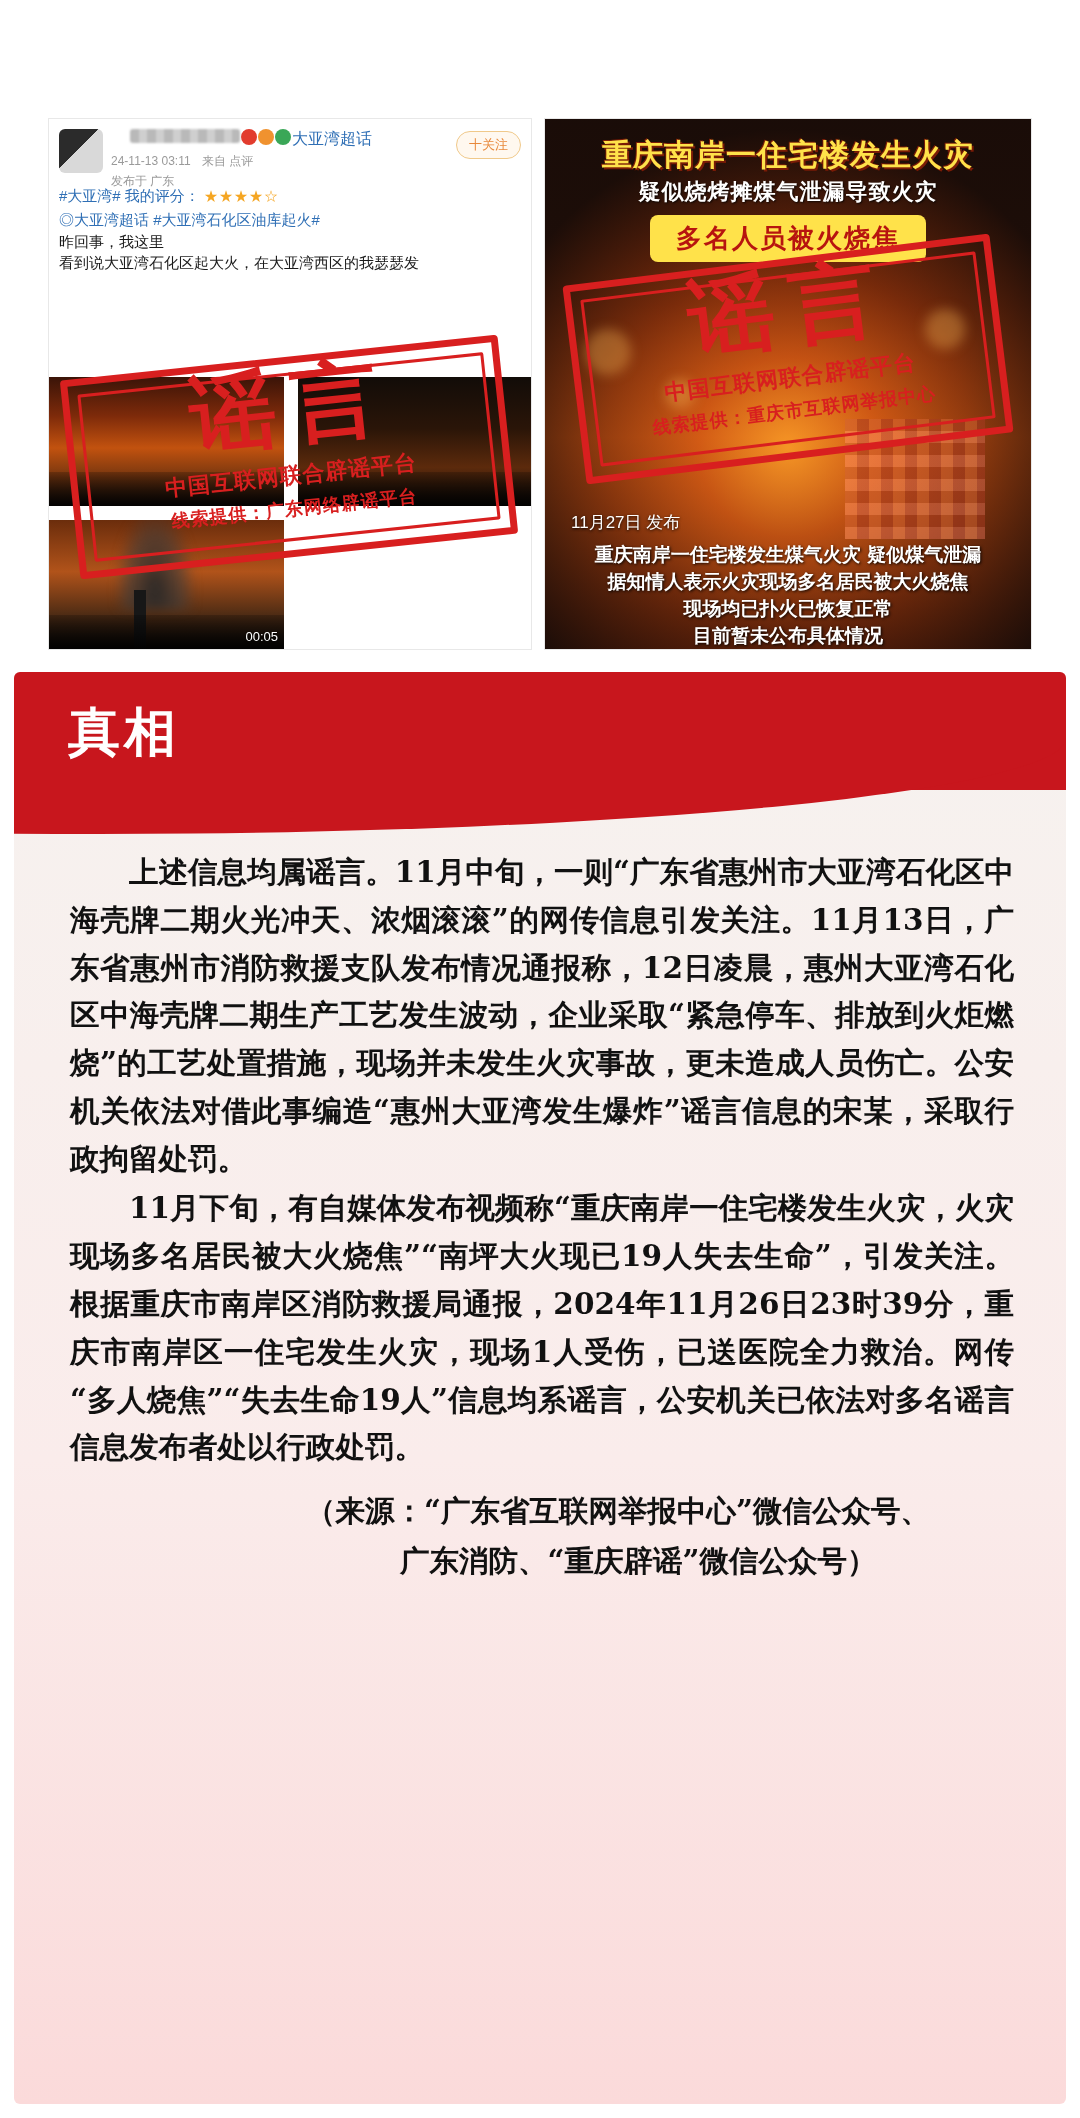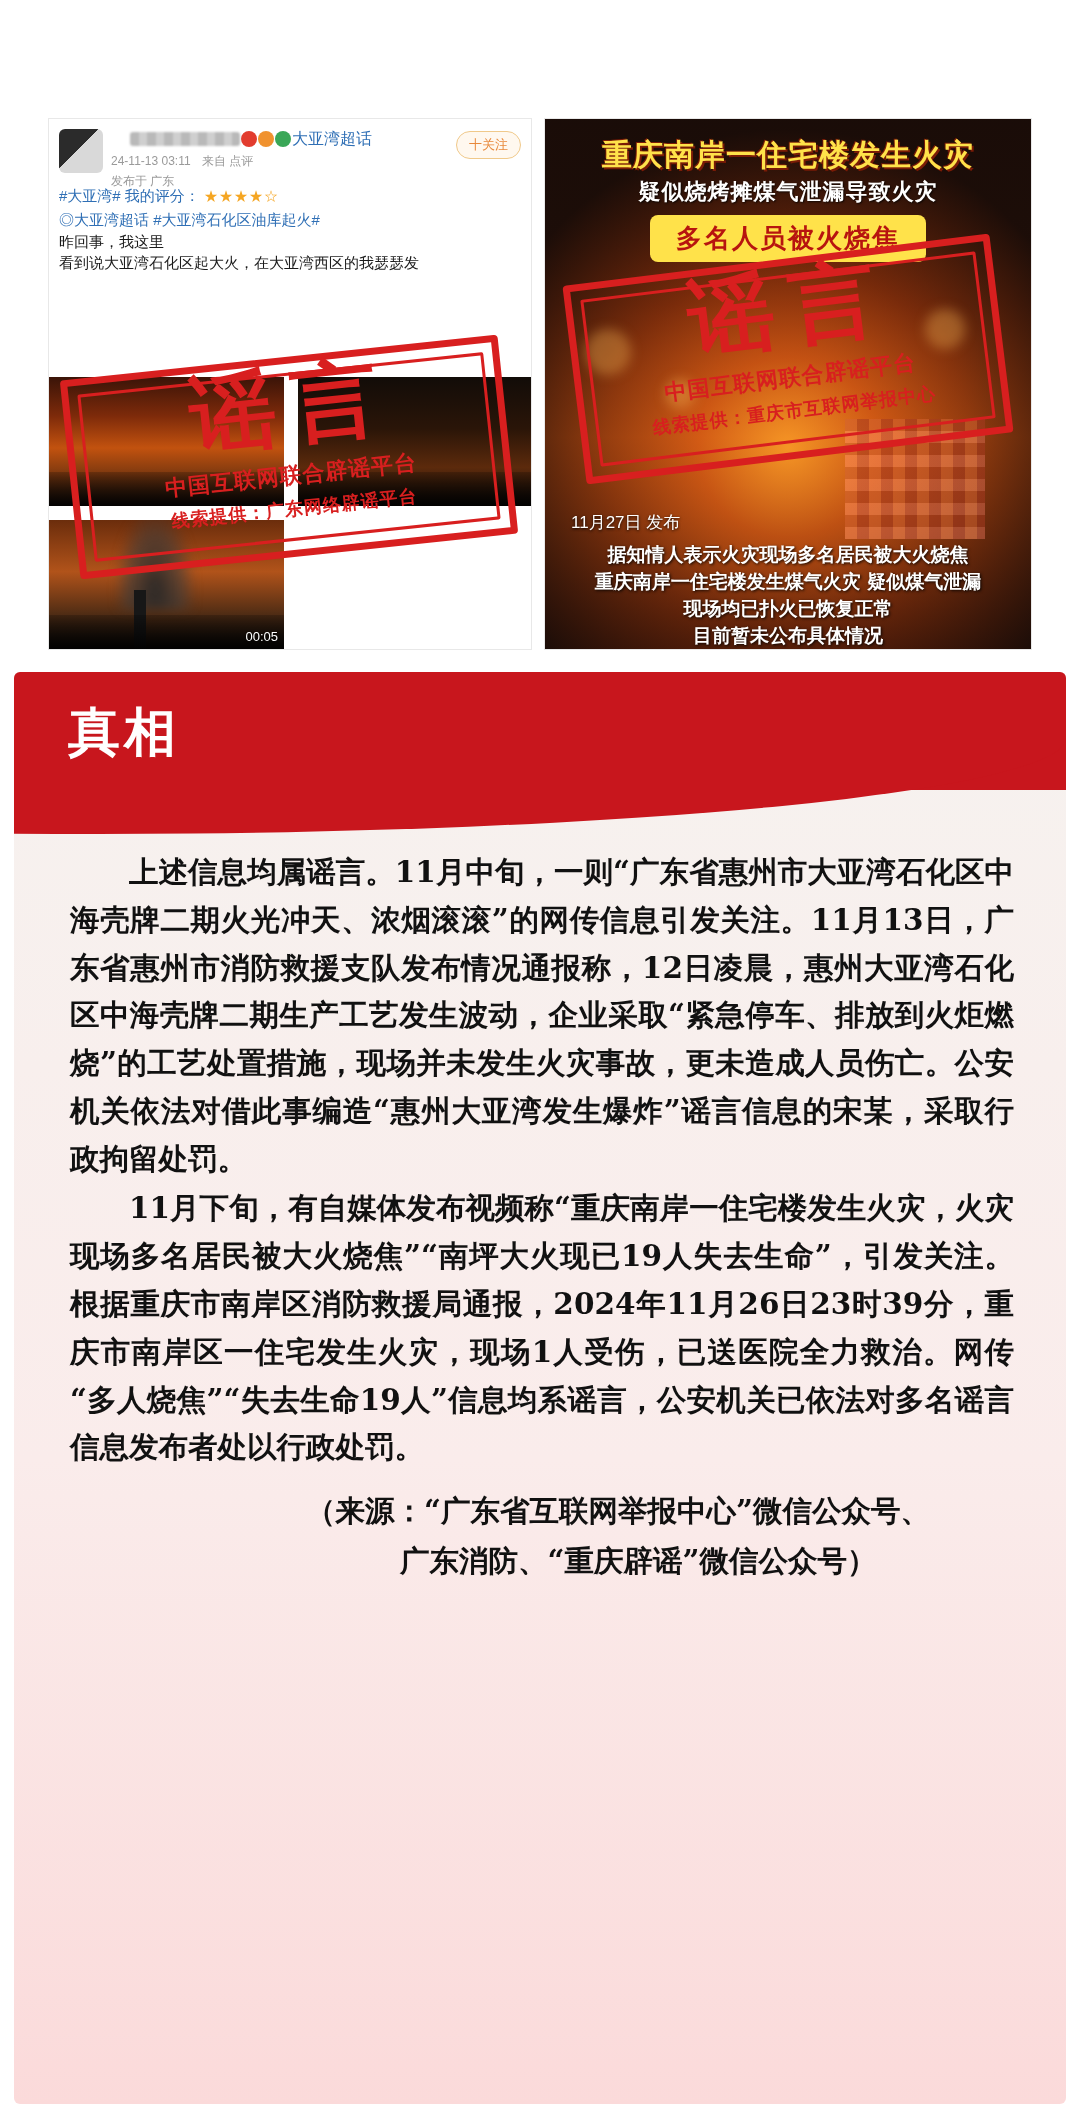--- a/index.html
+++ b/index.html
@@ -55,21 +55,20 @@
     background: linear-gradient(135deg,#2b2b2b 0%,#2b2b2b 45%,#d9d9d9 45%,#d9d9d9 100%);
     flex: 0 0 auto;
   }
   .post-head-text {
     margin-left: 8px;
     flex: 1 1 auto;
     min-width: 0;
   }
   .name-row {
     display: flex;
-    align-items: center;
     gap: 1px;
     height: 20px;
     padding-left: 19px;
   }
   .blur-name {
     display: inline-block;
     width: 110px;
     height: 14px;
     border-radius: 3px;
     background: repeating-linear-gradient(90deg,#b9b9b9 0 9px,#cfcfcf 9px 17px);
@@ -455,22 +454,22 @@
       <div class="bokeh" style="left:120px;top:260px;width:30px;height:30px;"></div>
       <div class="bokeh" style="left:380px;top:190px;width:40px;height:40px;"></div>
       <div class="mosaic"></div>
 
       <div class="vr-title">重庆南岸一住宅楼发生火灾</div>
       <div class="vr-sub">疑似烧烤摊煤气泄漏导致火灾</div>
       <div class="vr-pill">多名人员被火烧焦</div>
       <div class="vr-date">11月27日 发布</div>
 
       <div class="vr-caption">
+        <div>重庆南岸一住宅楼发生煤气火灾 疑似煤气泄漏</div>
         <div>据知情人表示火灾现场多名居民被大火烧焦</div>
-        <div>重庆南岸一住宅楼发生煤气火灾 疑似煤气泄漏</div>
         <div>现场均已扑火已恢复正常</div>
         <div>目前暂未公布具体情况</div>
       </div>
 
       <div class="stamp-right">
         <div class="stamp-box"></div>
         <div class="stamp-title">谣言</div>
         <div class="stamp-sub1">中国互联网联合辟谣平台</div>
         <div class="stamp-sub2">
           <span>线索提供：</span><span>重庆市互联网举报中心</span>

